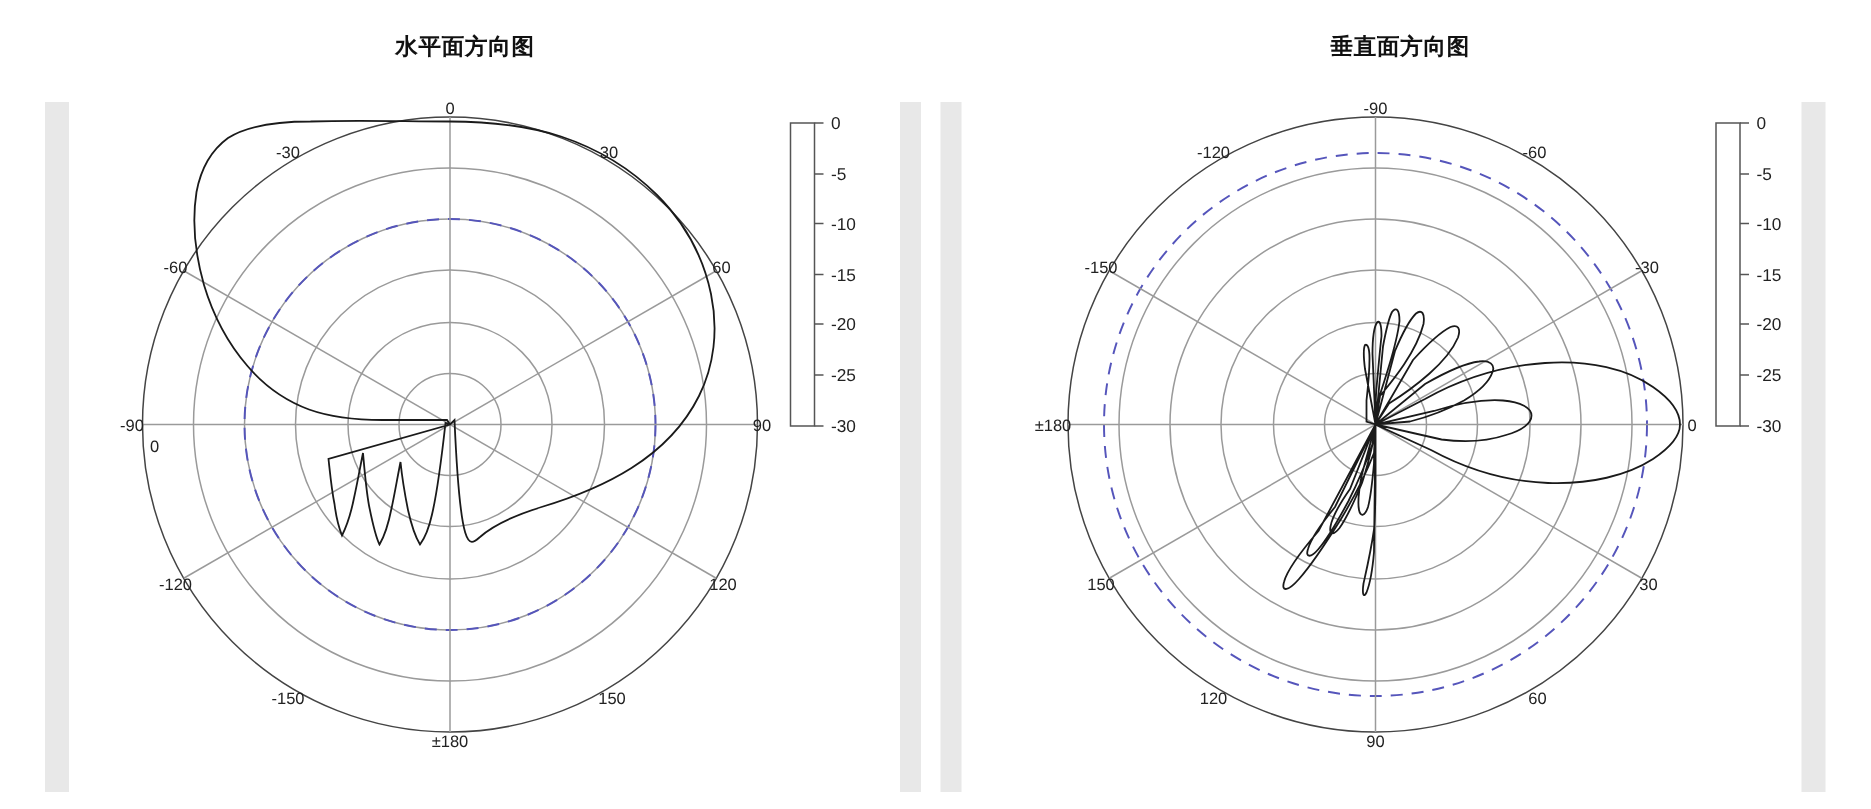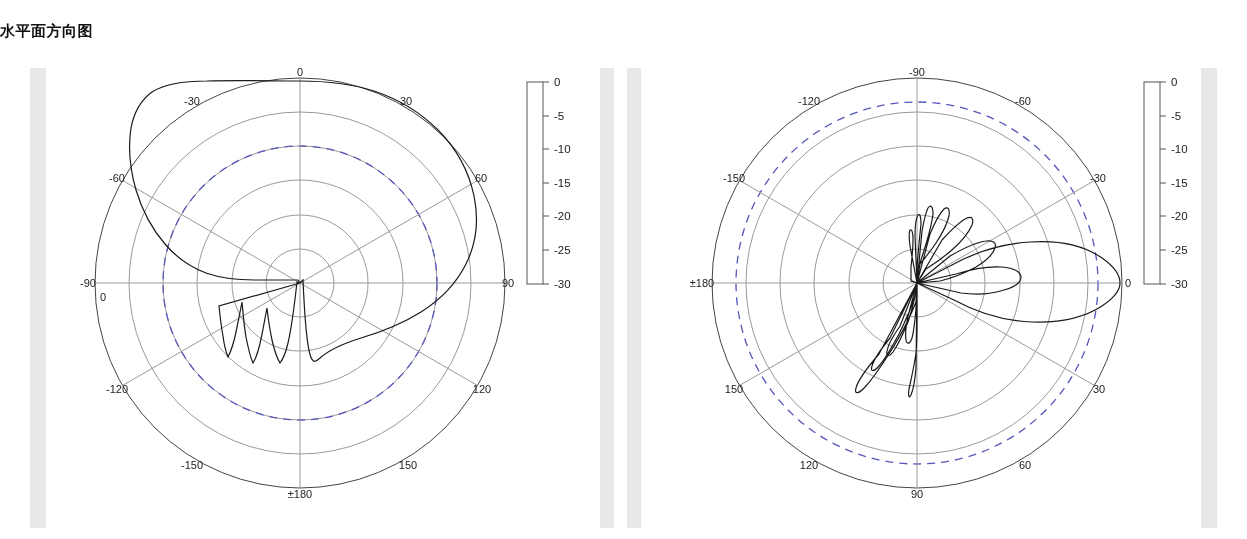--- a/index.html
+++ b/index.html
@@ -37,21 +37,21 @@
     top: 0;
     height: 539px;
   }
   .fig-left  { left: 0px;   width: 620px; }
   .fig-right { left: 620px; width: 627px; }
 
   .fig-title {
     position: absolute;
     top: 22px;
     width: 100%;
-    text-align: left;
+    text-align: center;
     font-size: 15px;
     font-weight: bold;
     color: #111111;
     letter-spacing: 0.5px;
   }
   .plot-wrap {
     position: absolute;
     top: 68px;
     left: 0;
     width: 100%;
@@ -153,20 +153,21 @@
             <text x="554" y="152">-20</text>
             <text x="554" y="186">-25</text>
             <text x="554" y="220">-30</text>
           </g>
         </g>
       </svg>
     </div>
   </div>
 
   <div class="figure fig-right">
+    <div class="fig-title">垂直面方向图</div>
 
     <div class="plot-wrap">
       <svg width="627" height="460" viewBox="0 0 627 460">
 
         <g fill="none" stroke="#9a9a9a" stroke-width="1">
           <circle cx="297" cy="215" r="205" stroke="#444444"></circle>
           <circle cx="297" cy="215" r="171"></circle>
           <circle cx="297" cy="215" r="137"></circle>
           <circle cx="297" cy="215" r="103"></circle>
           <circle cx="297" cy="215" r="68"></circle>

